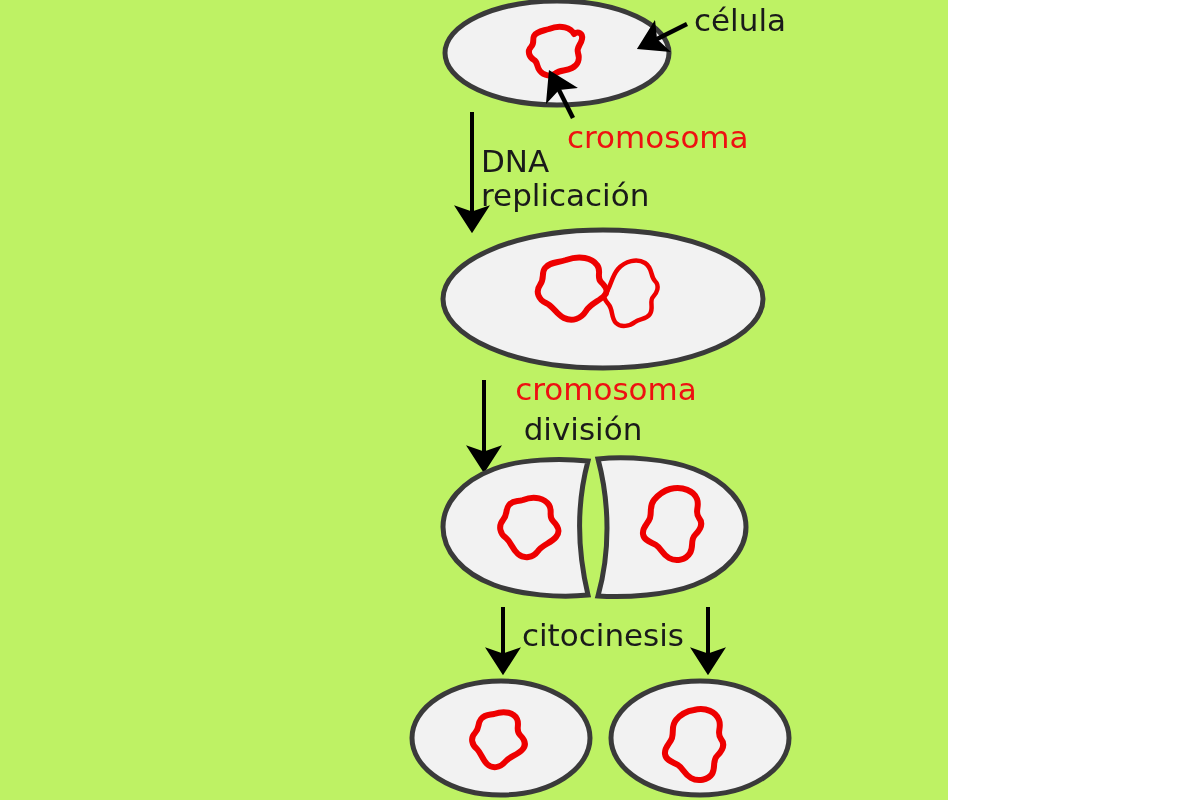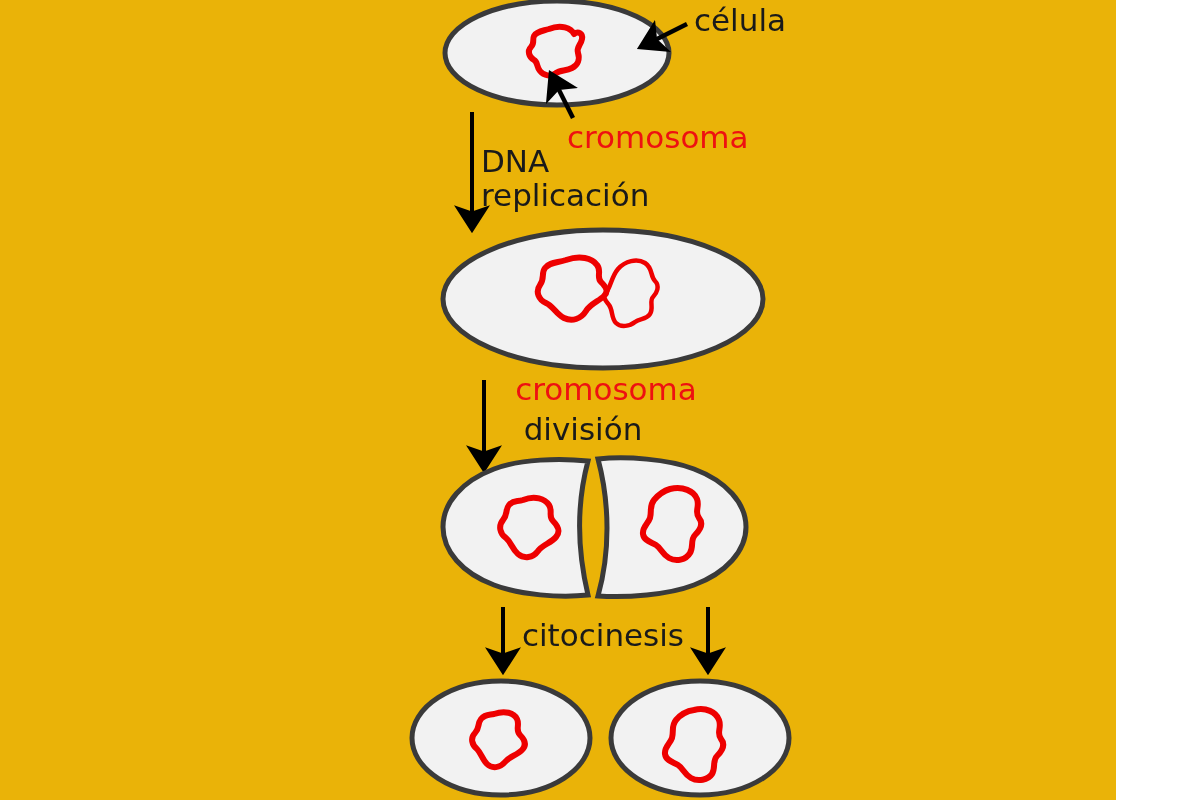--- a/index.html
+++ b/index.html
@@ -8,23 +8,23 @@
     background: #ffffff;
   }
   body {
     width: 1200px;
     height: 800px;
     overflow: hidden;
     font-family: "DejaVu Sans", sans-serif;
   }
   #diagram-root {
     position: relative;
-    width: 1116px;
+    width: 948px;
     height: 800px;
-    background: #eab308;
+    background: #bef264;
     text-align: center;
   }
   svg#binary-fission-svg {
     display: block;
     width: 1200px;
     height: 800px;
   }
   .cell-body {
     fill: #f2f2f2;
     stroke: #3a3a3a;

